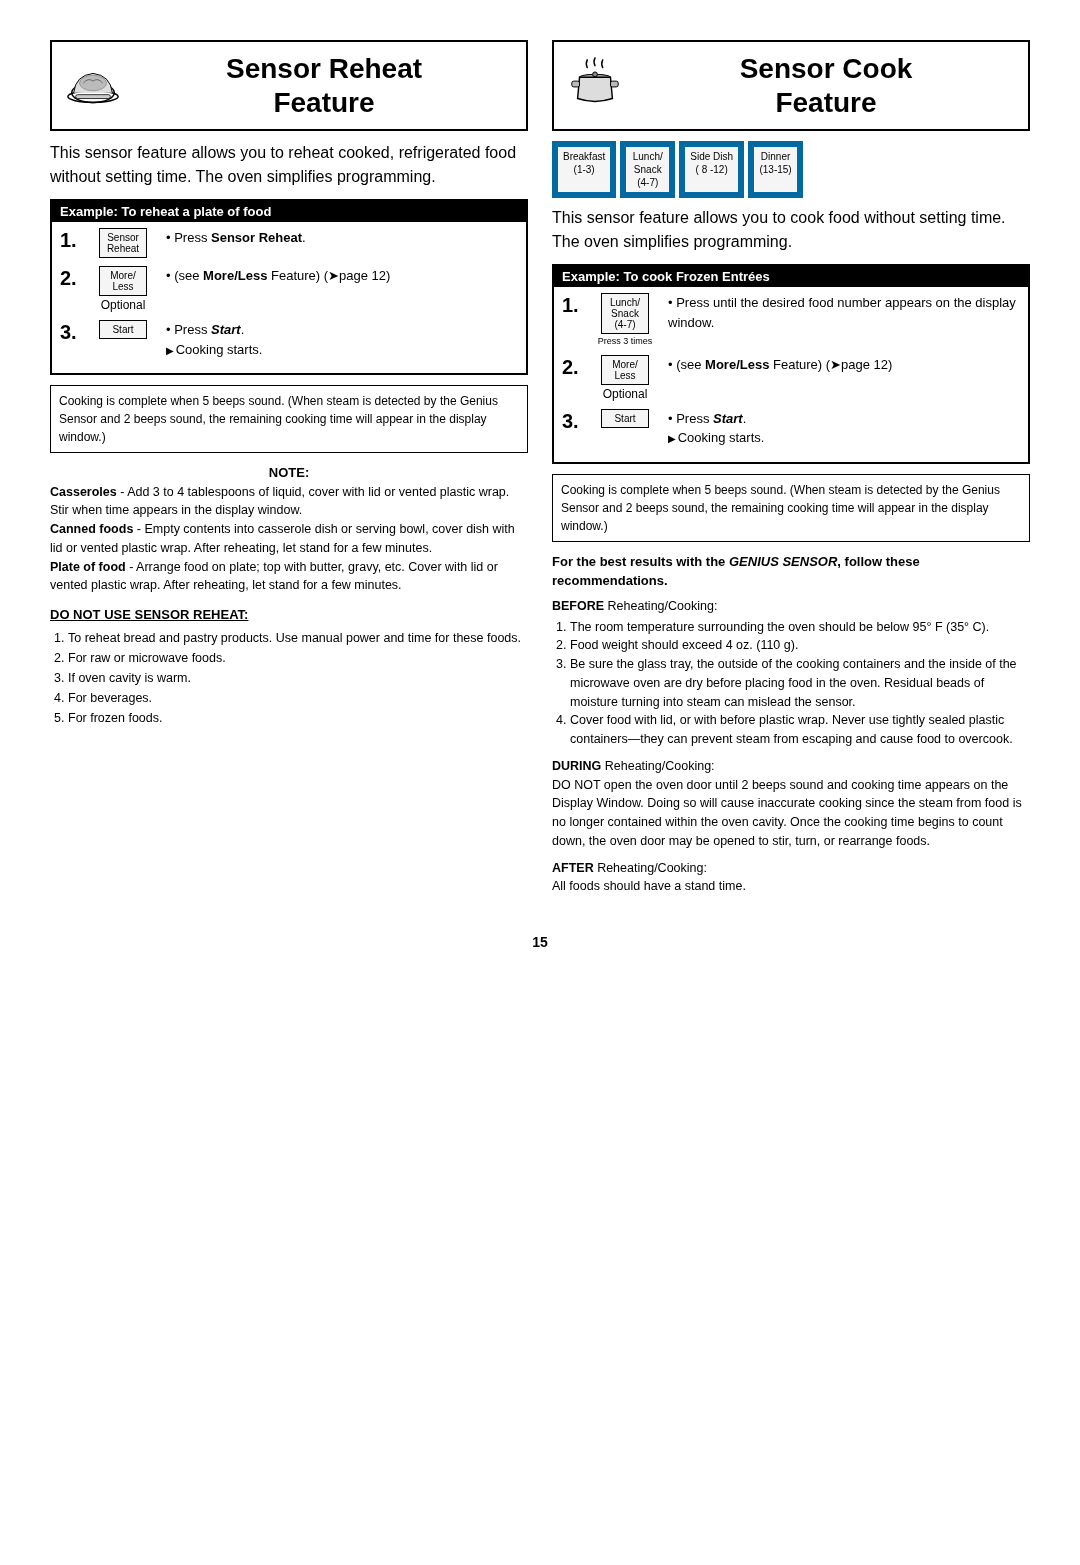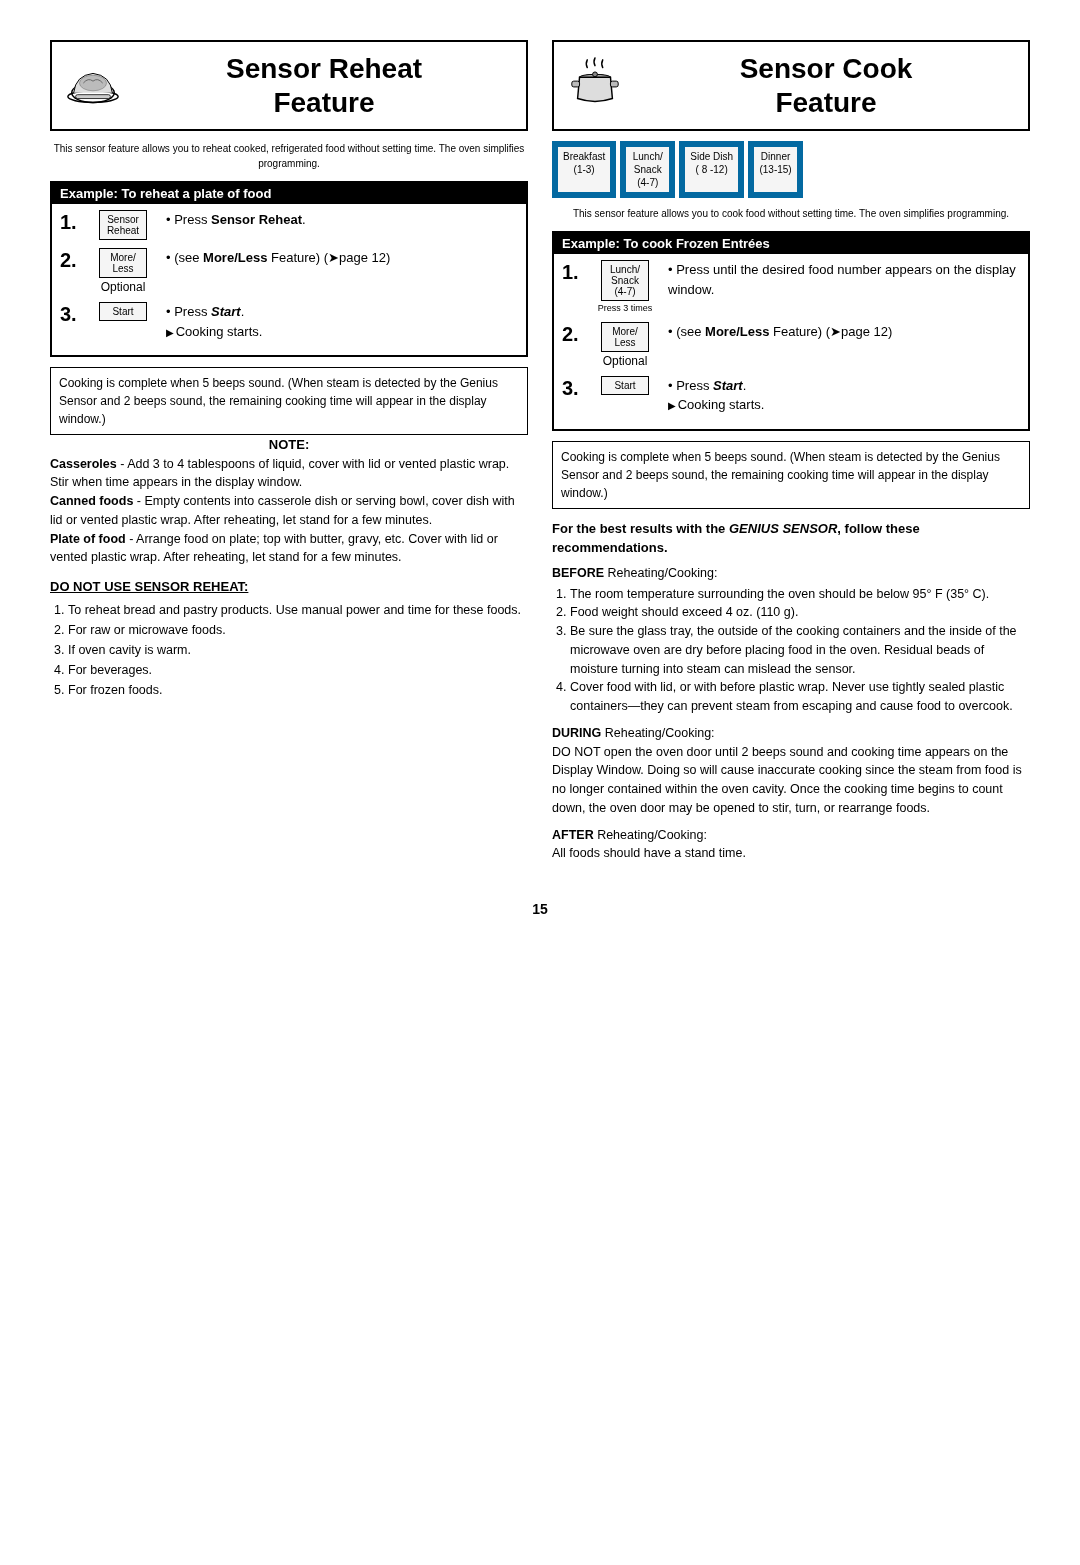--- a/index.html
+++ b/index.html
@@ -37,24 +37,23 @@
     }
     .feature-title {
       font-size: 28px;
       font-weight: bold;
       text-align: center;
       flex: 1;
       line-height: 1.2;
     }
     
     .intro-text {
-      font-size: 10px;
-      margin-bottom: 10px;
-      line-height: 1.5;
-      text-align: center;
+      font-size: 16px;
+      margin-bottom: 10px;
+      line-height: 1.5;
     }
     
     .example-box {
       border: 2px solid #000;
       margin-bottom: 10px;
     }
     .example-header {
       background: #000;
       color: #fff;
       font-weight: bold;
@@ -108,20 +107,21 @@
       font-size: 12px;
       margin-top: 2px;
       text-align: center;
     }
     
     .cooking-complete-box {
       border: 1px solid #000;
       padding: 6px 8px;
       font-size: 12px;
       line-height: 1.5;
+      margin-bottom: 10px;
     }
     
     .note-section {
       font-size: 12.5px;
       line-height: 1.5;
       margin-bottom: 10px;
     }
     .note-section .note-label {
       font-weight: bold;
       font-size: 13px;

